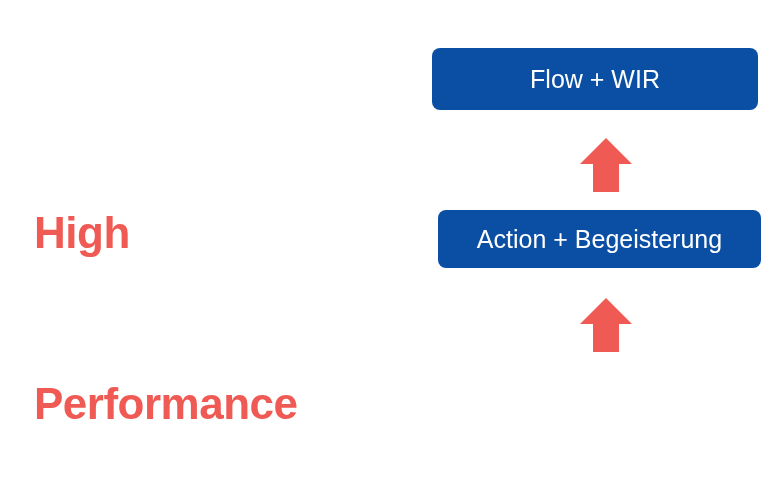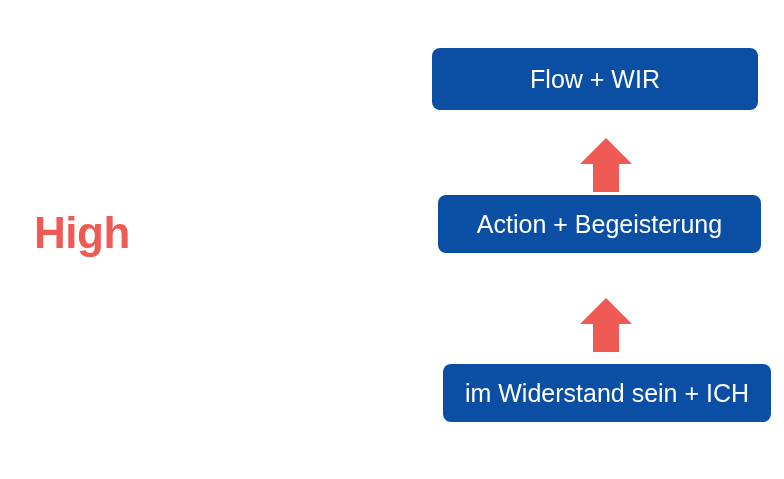--- a/index.html
+++ b/index.html
@@ -55,21 +55,21 @@
     padding: 0 2px;
   }
   #box-top {
     left: 432px;
     top: 48px;
     width: 326px;
     height: 62px;
   }
   #box-middle {
     left: 438px;
-    top: 195px;
+    top: 210px;
     width: 323px;
     height: 58px;
   }
   #box-bottom {
     left: 443px;
     top: 364px;
     width: 328px;
     height: 58px;
   }
 
@@ -93,20 +93,21 @@
     top: 297px;
   }
 </style>
 </head>
 <body>
 
 <div id="slide">
 
   <div id="headline">
     <span class="hl-line">High</span>
+    <span class="hl-line">Performance</span>
     
   </div>
 
   <div id="box-top" class="flow-box">
     <span>Flow + WIR</span>
   </div>
 
   <div id="arrow-upper" class="flow-arrow">
     <svg viewBox="0 0 54 56" xmlns="http://www.w3.org/2000/svg">
       <polygon points="27,1 53,27 40,27 40,55 14,55 14,27 1,27" fill="#f05a54"></polygon>
@@ -116,17 +117,14 @@
   <div id="box-middle" class="flow-box">
     <span>Action + Begeisterung</span>
   </div>
 
   <div id="arrow-lower" class="flow-arrow">
     <svg viewBox="0 0 54 56" xmlns="http://www.w3.org/2000/svg">
       <polygon points="27,1 53,27 40,27 40,55 14,55 14,27 1,27" fill="#f05a54"></polygon>
     </svg>
   </div>
 
-  <div id="box-bottom" class="flow-box">
-    <span>im Widerstand sein + ICH</span>
-  </div>
 
 </div>
 
 </body></html>

